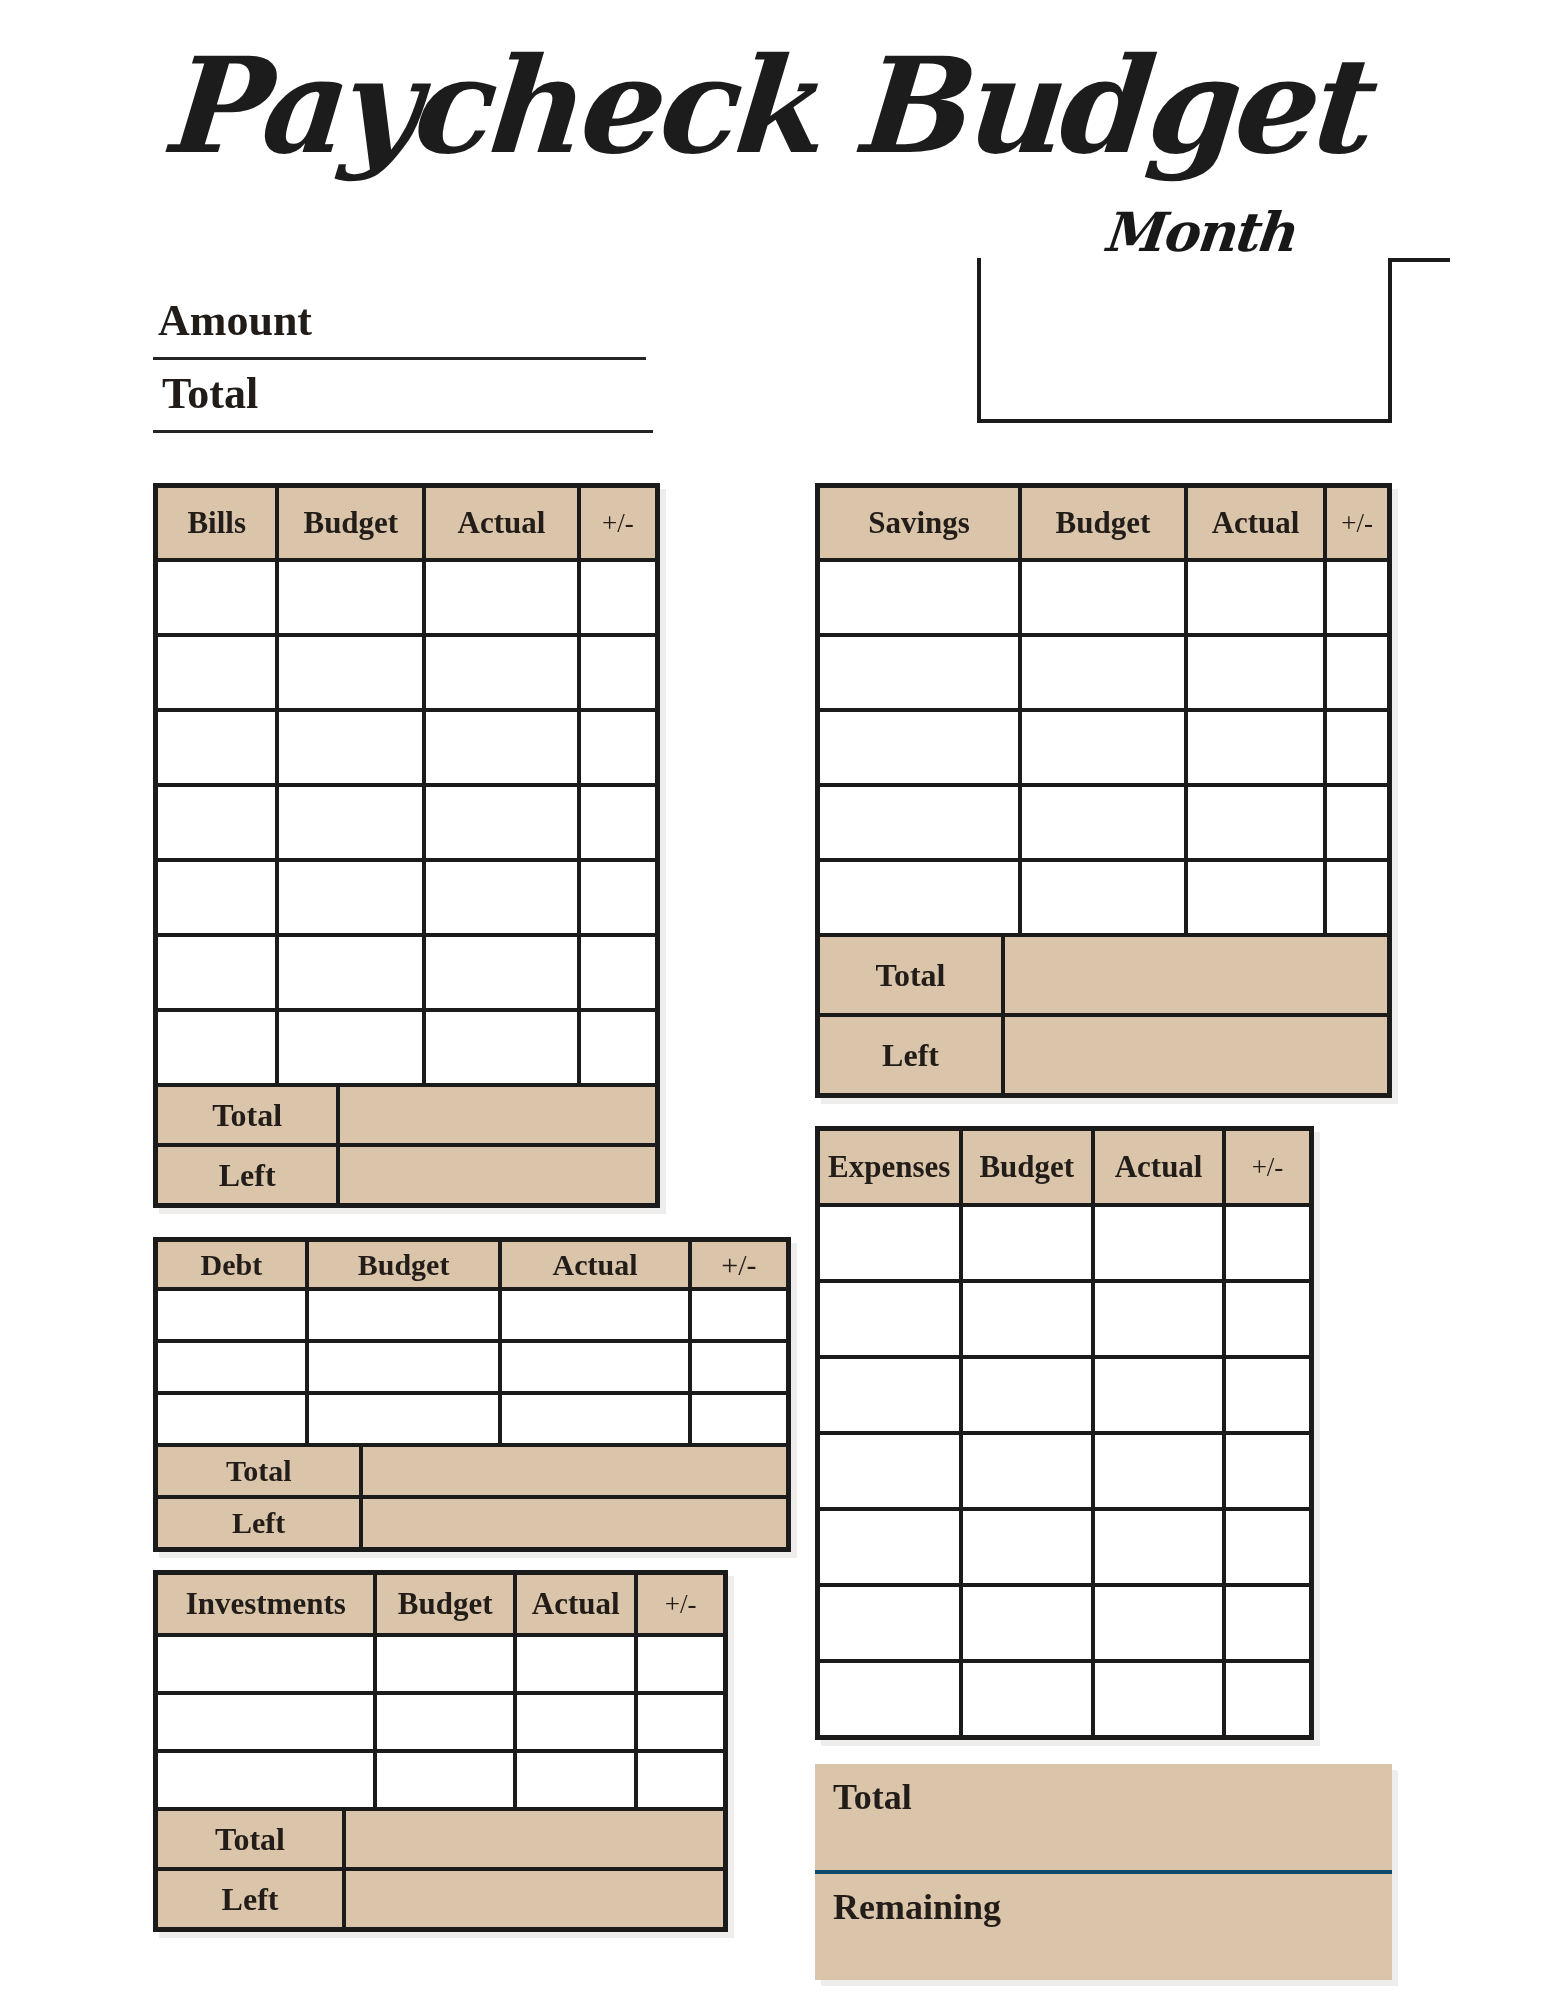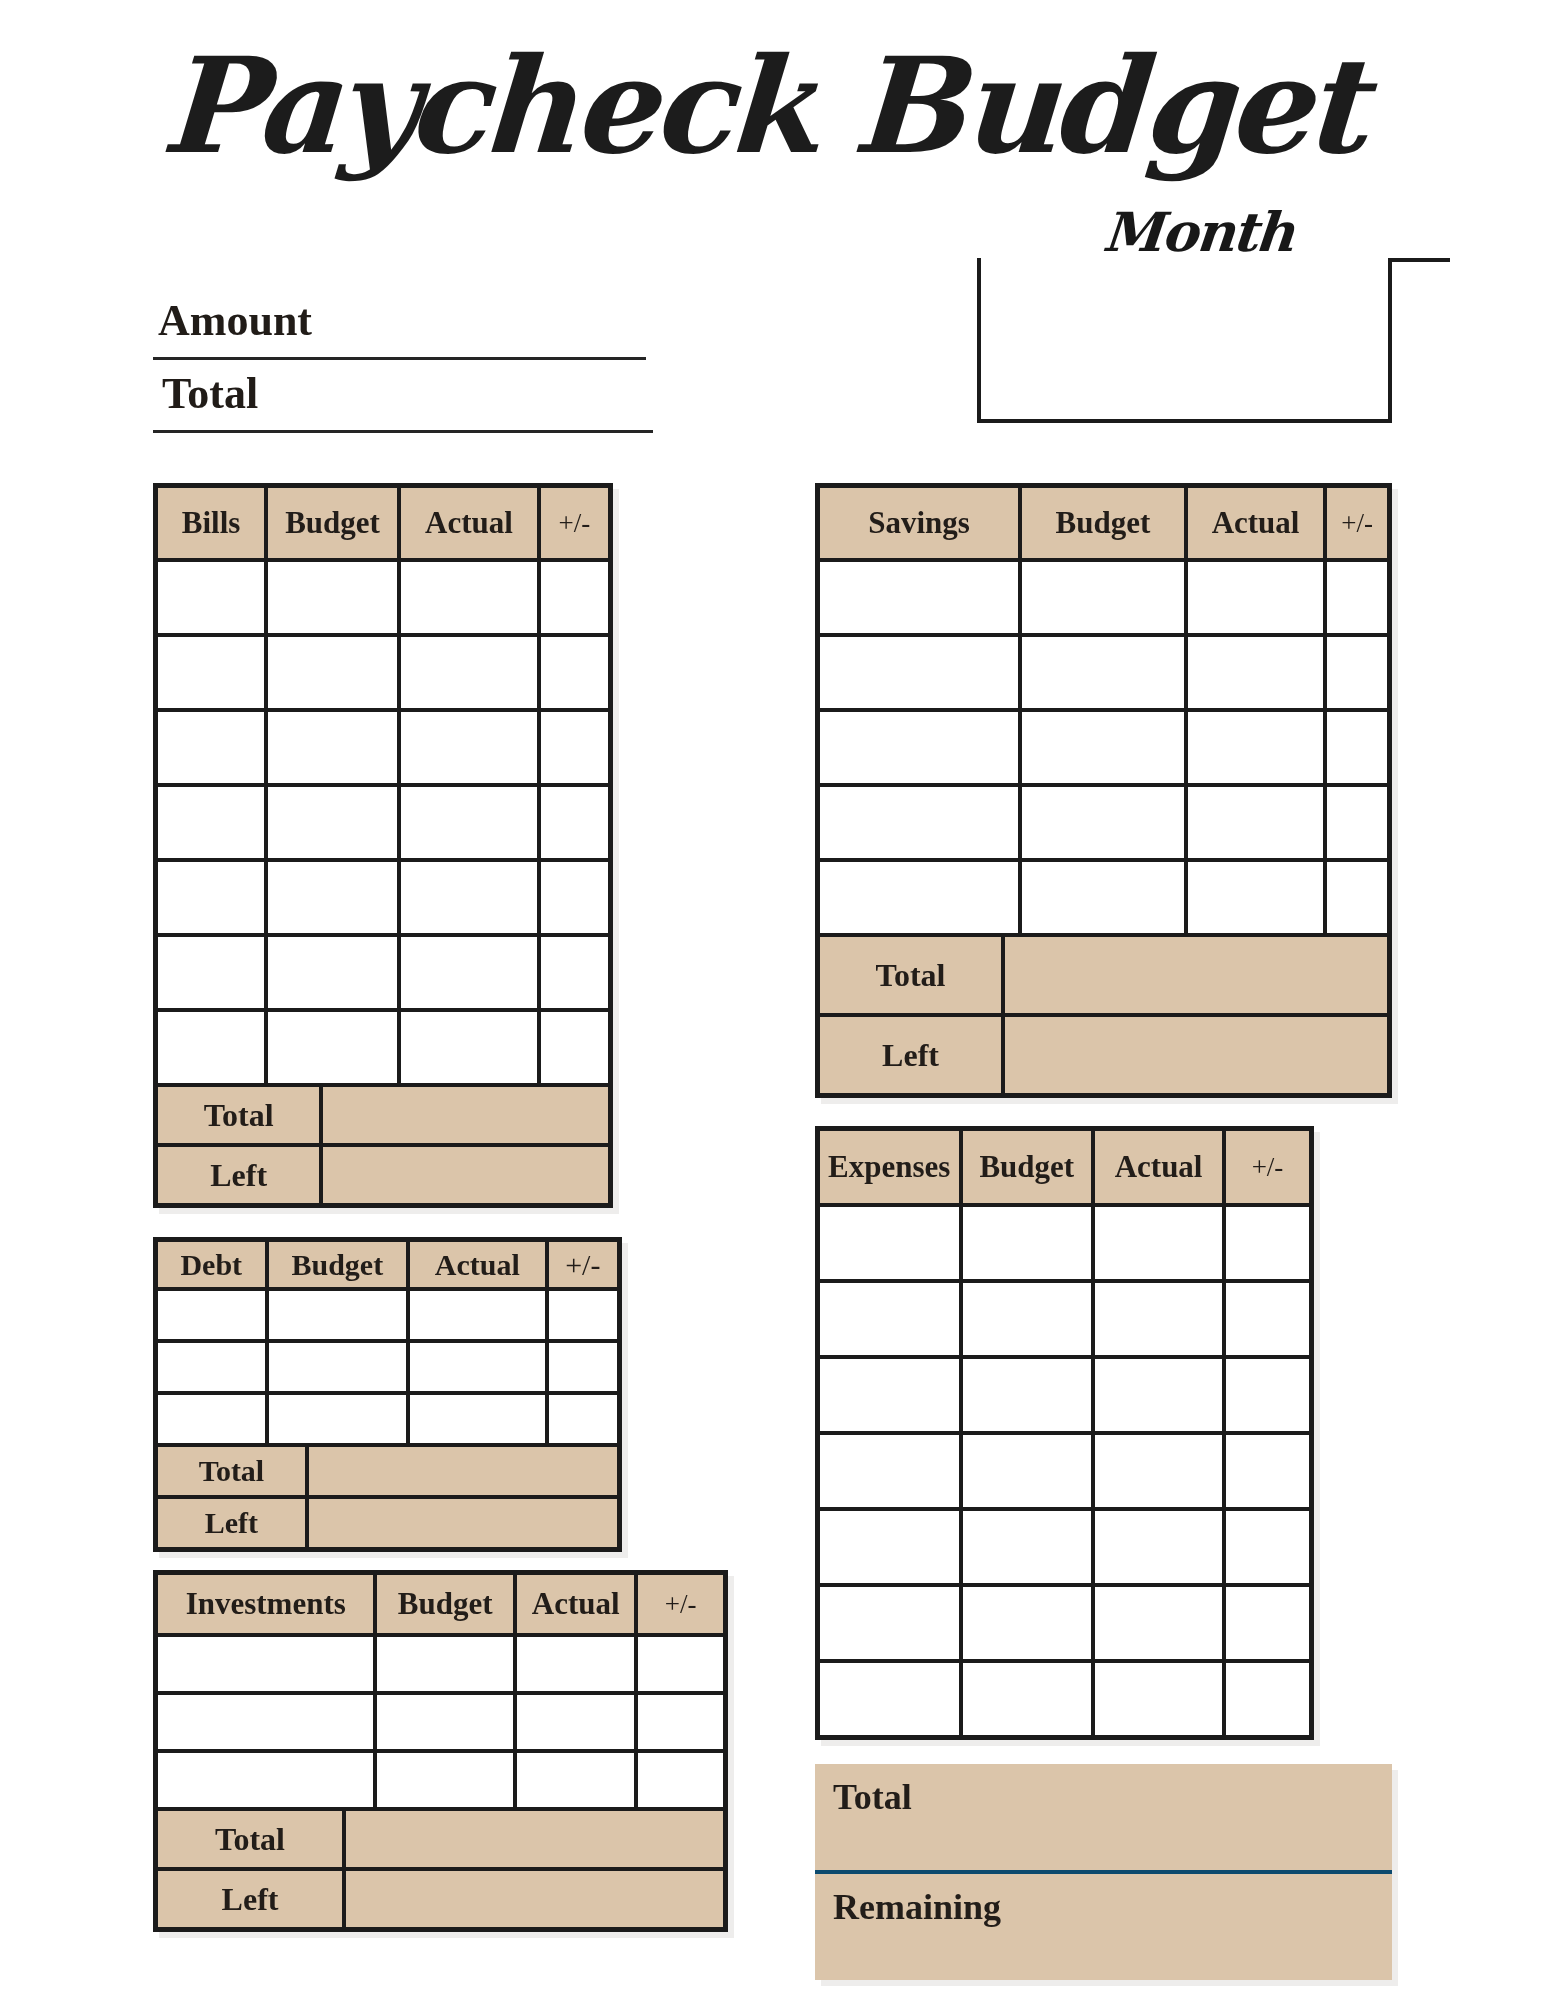--- a/index.html
+++ b/index.html
@@ -52,22 +52,22 @@
     background:var(--tan,#dbc5aa); display:flex; align-items:center; justify-content:center;
     font-weight:700; font-size:31px; color:#221d19; white-space:nowrap;
   }
   .hcell.pm { font-weight:400; font-size:27px; }
   .fcell { background:var(--tan,#dbc5aa); }
   .flabel {
     display:flex; align-items:center; justify-content:center;
     font-weight:700; font-size:32px; color:#221d19;
   }
 
-  #bills-table       { left:153px; top:483px;  width:460px; --cols:139fr 169fr 178fr 88fr; --fcols:205fr 362fr; --hh:70px; --rh:71px; --fh:56px; }
-  #debt-table        { left:153px; top:1237px; width:469px; --cols:137fr 177fr 173fr 88fr; --fcols:183fr 384fr; --hh:45px; --rh:48px; --fh:48px; }
+  #bills-table       { left:153px; top:483px;  width:507px; --cols:139fr 169fr 178fr 88fr; --fcols:205fr 362fr; --hh:70px; --rh:71px; --fh:56px; }
+  #debt-table        { left:153px; top:1237px; width:638px; --cols:137fr 177fr 173fr 88fr; --fcols:183fr 384fr; --hh:45px; --rh:48px; --fh:48px; }
   #investments-table { left:153px; top:1570px; width:575px;justify-content:space-between; --cols:224fr 141fr 122fr 88fr; --fcols:186fr 381fr; --hh:58px; --rh:54px; --fh:56px; }
   #savings-table     { left:815px; top:483px;  width:577px; --cols:206fr 168fr 141fr 62fr;  --fcols:183fr 386fr; --hh:70px; --rh:71px; --fh:76px; }
   #expenses-table    { left:815px; top:1126px; width:499px; --cols:167fr 155fr 153fr 100fr; --fcols:183fr 386fr; --hh:72px; --rh:72px; --fh:0px; }
   #debt-table .hcell        { font-size:30px; }
   #debt-table .flabel       { font-size:30px; }
 
   
   .summary-block {
     position:absolute; left:815px; top:1764px; width:577px; height:216px;
     background:var(--tan,#dbc5aa); display:flex; flex-direction:column;

